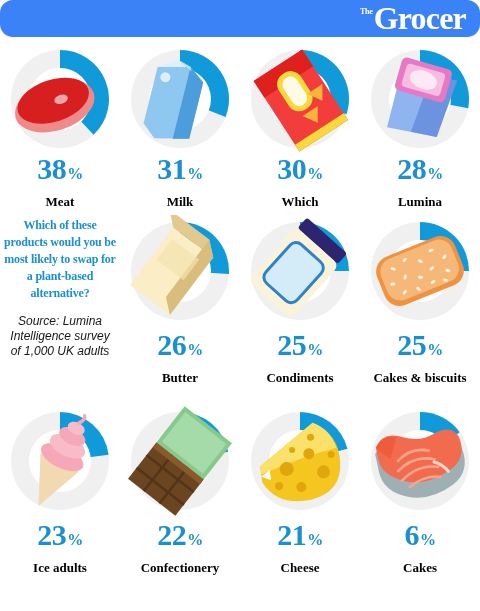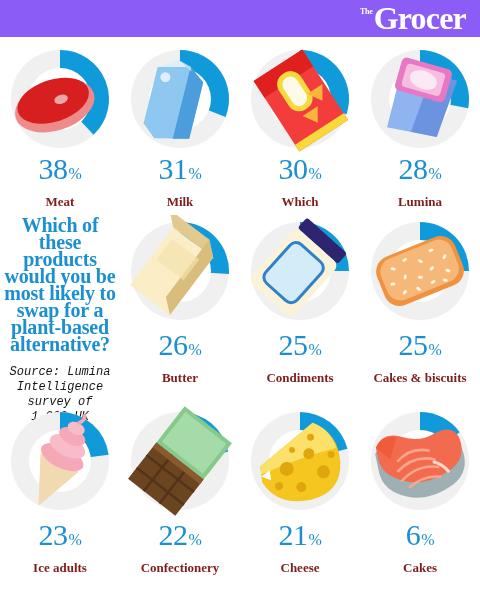--- a/index.html
+++ b/index.html
@@ -7,26 +7,27 @@
     width:480px;height:611px;
     background:#ffffff;
     font-family:"Liberation Serif",serif;
     overflow:hidden;
     position:relative;
   }
 
   
   .header{
     height:37px;
-    background:#8b5cf6;
+    background:#3b82f6;
     display:flex;
     align-items:center;
     justify-content:flex-end;
     padding-right:14px;
     box-sizing:border-box;
+    border-radius:13px;
   }
   .logo{
     display:flex;
     align-items:flex-start;
     color:#ffffff;
   }
   .logo-the{
     font-family:"Liberation Serif",serif;
     font-weight:bold;
     font-size:8px;
@@ -66,59 +67,59 @@
   .donut-svg{position:absolute;left:0;top:0;}
   .food{
     position:absolute;
     left:0;top:0;
     width:112px;height:112px;
   }
 
   .pct{
     color:#1b8fd0;
     font-family:"Liberation Serif",serif;
-    font-weight:normal;
+    font-weight:bold;
     font-size:30px;
     line-height:30px;
     margin-top:3px;
     letter-spacing:-0.5px;
     display:flex;
     align-items:baseline;
   }
   .pct-sign{font-size:16px;margin-left:1px;}
   .lbl{
-    color:#7f1d1d;
+    color:#000000;
     font-family:"Liberation Serif",serif;
     font-weight:bold;
     font-size:13px;
     line-height:15px;
     margin-top:5px;
     text-align:center;
     white-space:nowrap;
   }
 
   
   .qcell{
     justify-content:flex-start;
     padding-top:8px;
     box-sizing:border-box;
   }
   .question{
     color:#1b8fd0;
     font-family:"Liberation Serif",serif;
     font-weight:bold;
-    font-size:20px;
+    font-size:12px;
     line-height:17px;
     text-align:center;
     padding:0 4px;
     letter-spacing:-0.2px;
   }
   .source{
     color:#161616;
-    font-family:Liberation Mono, monospace;
+    font-family:Liberation Sans, sans-serif;
     font-style:italic;
     font-size:12px;
     line-height:15px;
     text-align:center;
     margin-top:12px;
     padding:0 6px;
   }
 </style>
 </head>
 <body>

